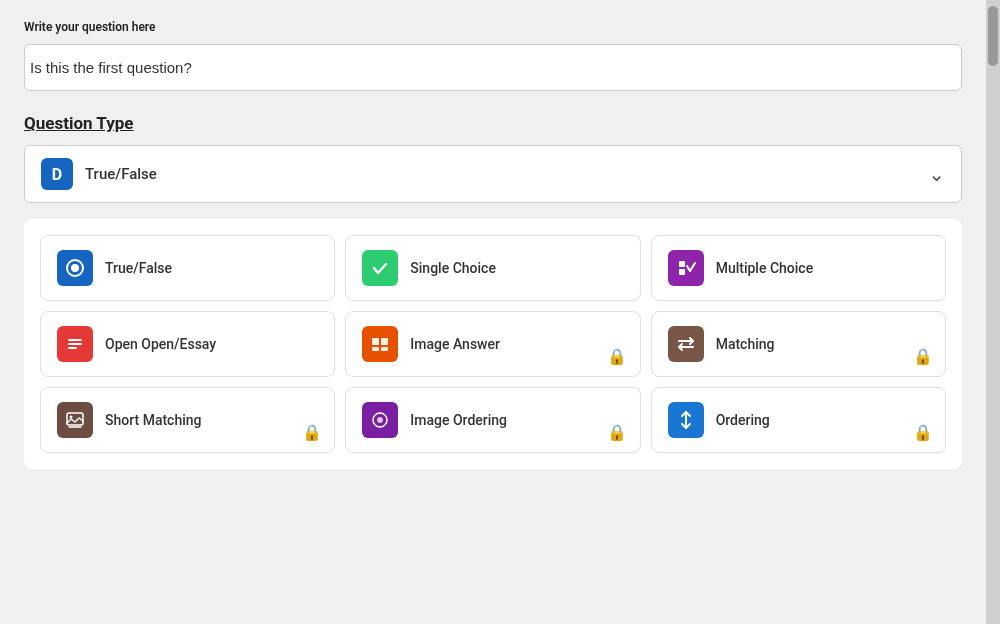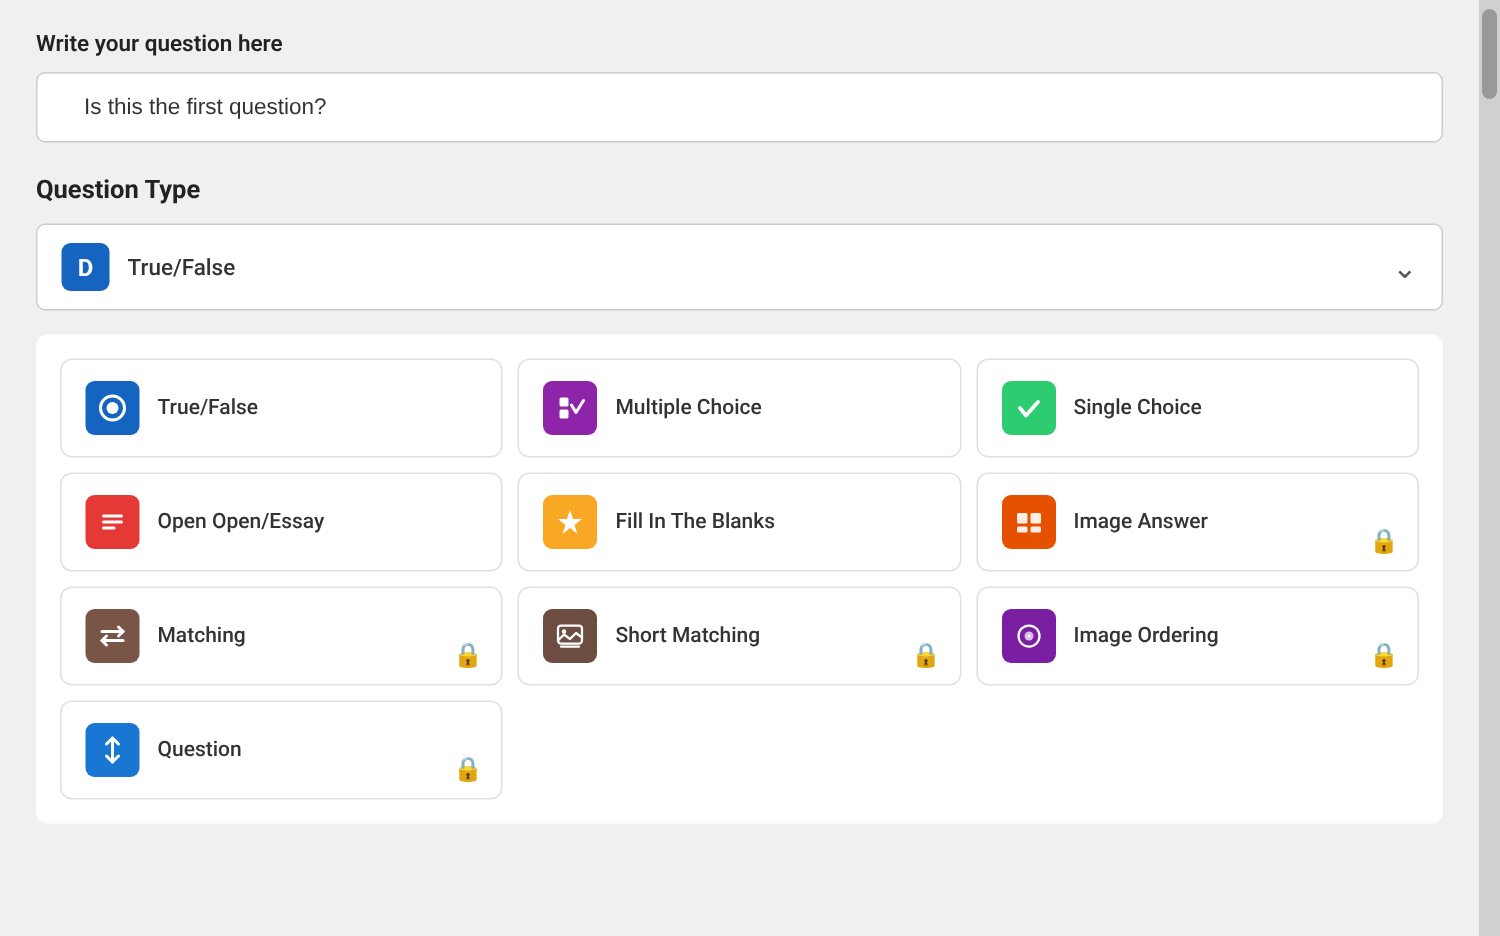--- a/index.html
+++ b/index.html
@@ -26,41 +26,42 @@
       width: 10px;
       height: 60px;
       background: #999;
       border-radius: 5px;
       margin: 2px auto;
       position: absolute;
       top: 4px;
       left: 2px;
     }
     .section-label {
-      font-size: 15px;
+      font-size: 12px;
       font-weight: 600;
       color: #222;
       margin-bottom: 10px;
     }
     .question-input {
       width: 100%;
       border: 1px solid #ccc;
       border-radius: 6px;
-      padding: 14px 31px;
+      padding: 14px 5px;
       font-size: 15px;
       color: #333;
       background: #fff;
       outline: none;
       margin-bottom: 22px;
     }
     .question-type-label {
       font-size: 17px;
       font-weight: 700;
       color: #222;
       margin-bottom: 12px;
+      text-decoration: underline;
     }
     .type-selector {
       width: 100%;
       background: #fff;
       border: 1px solid #ccc;
       border-radius: 6px;
       padding: 12px 16px;
       display: flex;
       align-items: center;
       justify-content: space-between;
@@ -159,54 +160,46 @@
     <div class="type-card">
           <div class="type-card-icon icon-blue">
             <svg width="20" height="20" viewBox="0 0 20 20" fill="white">
               <circle cx="10" cy="10" r="8" stroke="white" stroke-width="2" fill="none"></circle>
               <circle cx="10" cy="10" r="4" fill="white"></circle>
             </svg>
           </div>
           <span class="type-card-name">True/False</span>
         </div>
         <div class="type-card">
+          <div class="type-card-icon icon-green">
+            <svg width="20" height="20" viewBox="0 0 20 20" fill="white">
+              <polyline points="4,10 8,15 16,6" stroke="white" stroke-width="2.5" fill="none" stroke-linecap="round" stroke-linejoin="round"></polyline>
+            </svg>
+          </div>
+          <span class="type-card-name">Single Choice</span>
+        </div>
+        <div class="type-card">
           <div class="type-card-icon icon-purple">
             <svg width="20" height="20" viewBox="0 0 20 20" fill="white">
               <rect x="3" y="3" width="6" height="6" rx="1" fill="white"></rect>
               <polyline points="11,8 14,13 19,5" stroke="white" stroke-width="2" fill="none" stroke-linecap="round" stroke-linejoin="round"></polyline>
               <rect x="3" y="11" width="6" height="6" rx="1" fill="white"></rect>
             </svg>
           </div>
           <span class="type-card-name">Multiple Choice</span>
         </div>
         <div class="type-card">
-          <div class="type-card-icon icon-green">
-            <svg width="20" height="20" viewBox="0 0 20 20" fill="white">
-              <polyline points="4,10 8,15 16,6" stroke="white" stroke-width="2.5" fill="none" stroke-linecap="round" stroke-linejoin="round"></polyline>
-            </svg>
-          </div>
-          <span class="type-card-name">Single Choice</span>
-        </div>
-        <div class="type-card">
           <div class="type-card-icon icon-red">
             <svg width="20" height="20" viewBox="0 0 20 20" fill="white">
               <rect x="3" y="5" width="14" height="2" rx="1" fill="white"></rect>
               <rect x="3" y="9" width="14" height="2" rx="1" fill="white"></rect>
               <rect x="3" y="13" width="9" height="2" rx="1" fill="white"></rect>
             </svg>
           </div>
           <span class="type-card-name">Open Open/Essay</span>
-        </div>
-        <div class="type-card">
-          <div class="type-card-icon icon-amber">
-            <svg width="20" height="20" viewBox="0 0 20 20" fill="white">
-              <polygon points="10,2 12,8 18,8 13,12 15,18 10,14 5,18 7,12 2,8 8,8" fill="white"></polygon>
-            </svg>
-          </div>
-          <span class="type-card-name">Fill In The Blanks</span>
         </div>
         <div class="type-card">
           <div class="type-card-icon icon-orange">
             <svg width="20" height="20" viewBox="0 0 20 20" fill="white">
               <rect x="2" y="4" width="7" height="7" rx="1" fill="white" opacity="0.9"></rect>
               <rect x="11" y="4" width="7" height="7" rx="1" fill="white" opacity="0.9"></rect>
               <rect x="2" y="13" width="7" height="4" rx="1" fill="white" opacity="0.9"></rect>
               <rect x="11" y="13" width="7" height="4" rx="1" fill="white" opacity="0.9"></rect>
             </svg>
           </div>
@@ -251,21 +244,21 @@
           <span class="lock-icon">🔒</span>
         </div>
         <div class="type-card">
           <div class="type-card-icon icon-blue2">
             <svg width="20" height="20" viewBox="0 0 20 20" fill="white">
               <line x1="10" y1="2" x2="10" y2="18" stroke="white" stroke-width="2" stroke-linecap="round"></line>
               <polyline points="6,6 10,2 14,6" stroke="white" stroke-width="2" fill="none" stroke-linecap="round" stroke-linejoin="round"></polyline>
               <polyline points="6,14 10,18 14,14" stroke="white" stroke-width="2" fill="none" stroke-linecap="round" stroke-linejoin="round"></polyline>
             </svg>
           </div>
-          <span class="type-card-name">Question</span>
+          <span class="type-card-name">Ordering</span>
           <span class="lock-icon">🔒</span>
         </div>
       </div>
   </div>
 </div>
 
 <div class="scrollbar">
   <div class="scrollbar-thumb"></div>
 </div>
 

